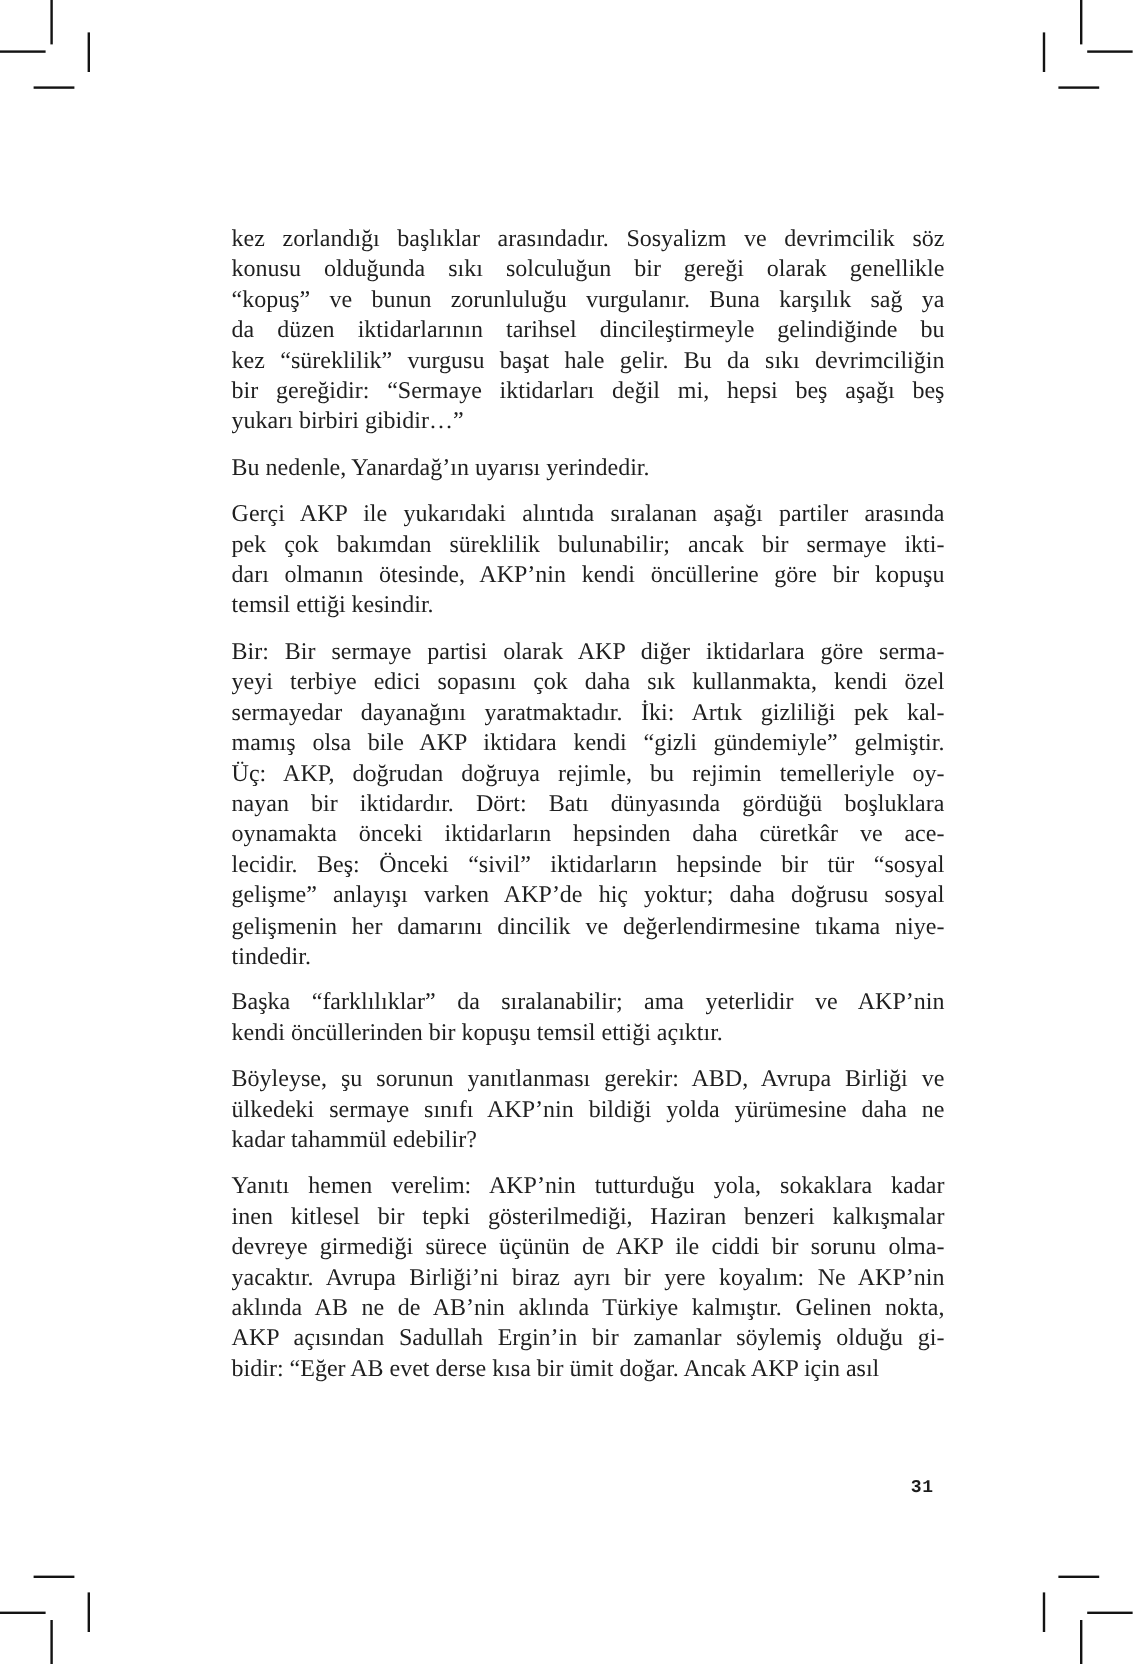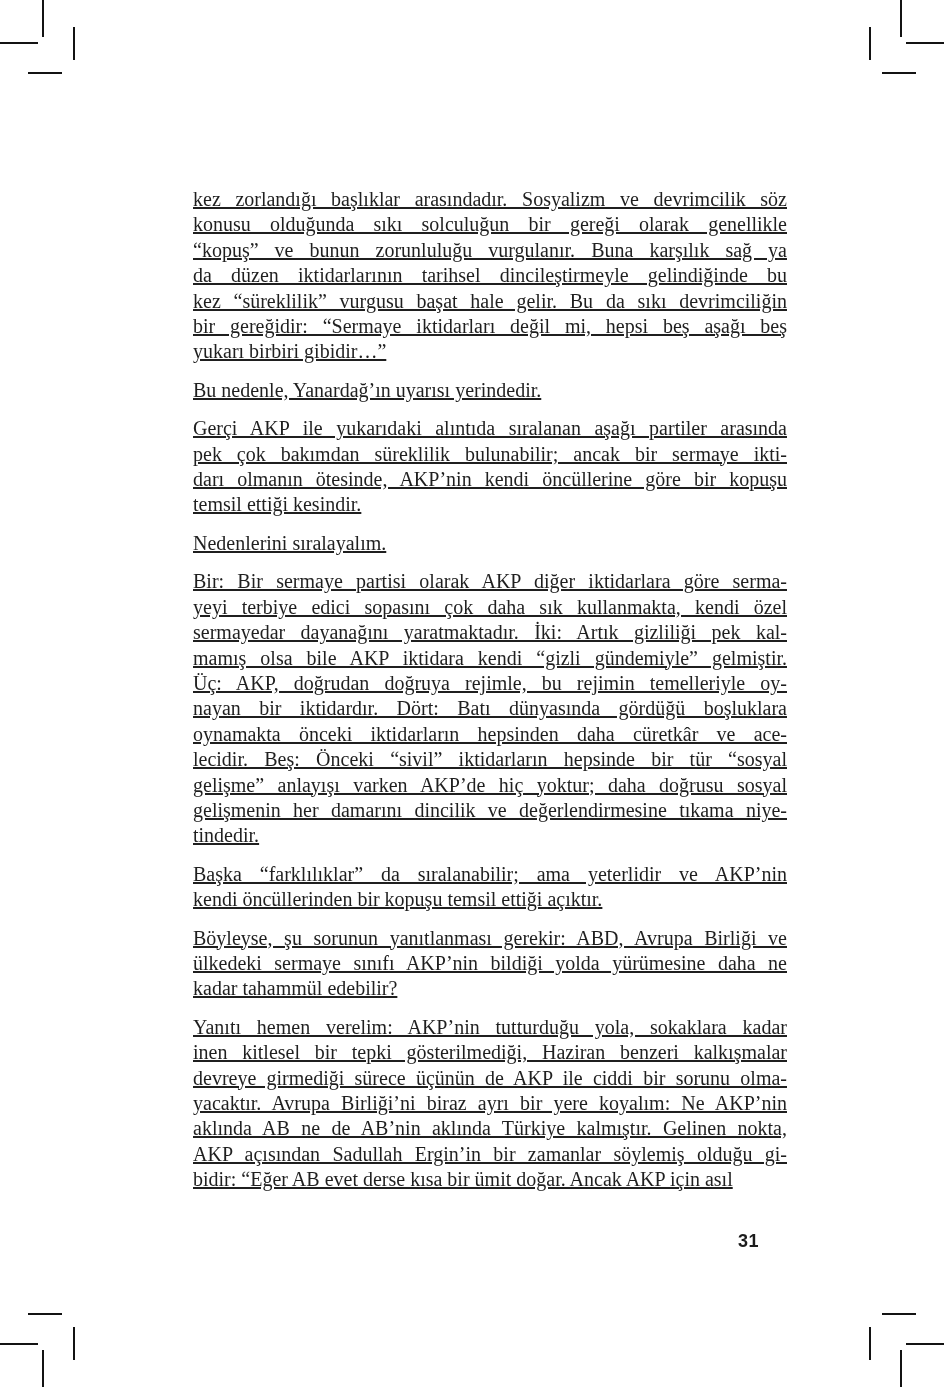--- a/index.html
+++ b/index.html
@@ -10,32 +10,31 @@
     overflow: hidden;
     font-family: "Liberation Serif", "DejaVu Serif", serif;
   }
   .crop-mark { position: absolute; background: #131313; }
   .text-block {
     position: absolute;
     left: 193px; top: 187px; width: 594px;
     color: #1f1f1f;
     font-size: 20px;
     line-height: 25.4px;
-    text-decoration: underline;
   }
   .para { margin: 0 0 13px 0; padding: 0; }
   .para .line { text-align: justify; text-align-last: justify; }
   .para .line.last { text-align: justify; text-align-last: left; }
   .page-number {
     position: absolute;
     left: 738px; top: 1231px; width: 40px;
-    text-align: left;
-    font-family: Liberation Sans, sans-serif;
+    text-align: right;
+    font-family: Liberation Mono, monospace;
     font-weight: bold;
-    font-size: 18px;
+    font-size: 15px;
     letter-spacing: 0.5px;
     color: #1c1c1c;
   }
 </style>
 </head>
 <body>
 
 <div class="crop-mark" style="left:42px; top:0; width:2px; height:37px;"></div>
 <div class="crop-mark" style="left:0; top:42px; width:38px; height:2px;"></div>
 <div class="crop-mark" style="left:73px; top:27px; width:2px; height:33px;"></div>
@@ -69,23 +68,20 @@
     <div class="para">
       <div class="line last">Bu nedenle, Yanardağ’ın uyarısı yerindedir.</div>
     </div>
     <div class="para">
       <div class="line">Gerçi AKP ile yukarıdaki alıntıda sıralanan aşağı partiler arasında</div>
       <div class="line">pek çok bakımdan süreklilik bulunabilir; ancak bir sermaye ikti-</div>
       <div class="line">darı olmanın ötesinde, AKP’nin kendi öncüllerine göre bir kopuşu</div>
       <div class="line last">temsil ettiği kesindir.</div>
     </div>
     <div class="para">
-      <div class="line last">Nedenlerini sıralayalım.</div>
-    </div>
-    <div class="para">
       <div class="line">Bir: Bir sermaye partisi olarak AKP diğer iktidarlara göre serma-</div>
       <div class="line">yeyi terbiye edici sopasını çok daha sık kullanmakta, kendi özel</div>
       <div class="line">sermayedar dayanağını yaratmaktadır. İki: Artık gizliliği pek kal-</div>
       <div class="line">mamış olsa bile AKP iktidara kendi “gizli gündemiyle” gelmiştir.</div>
       <div class="line">Üç: AKP, doğrudan doğruya rejimle, bu rejimin temelleriyle oy-</div>
       <div class="line">nayan bir iktidardır. Dört: Batı dünyasında gördüğü boşluklara</div>
       <div class="line">oynamakta önceki iktidarların hepsinden daha cüretkâr ve ace-</div>
       <div class="line">lecidir. Beş: Önceki “sivil” iktidarların hepsinde bir tür “sosyal</div>
       <div class="line">gelişme” anlayışı varken AKP’de hiç yoktur; daha doğrusu sosyal</div>
       <div class="line">gelişmenin her damarını dincilik ve değerlendirmesine tıkama niye-</div>

